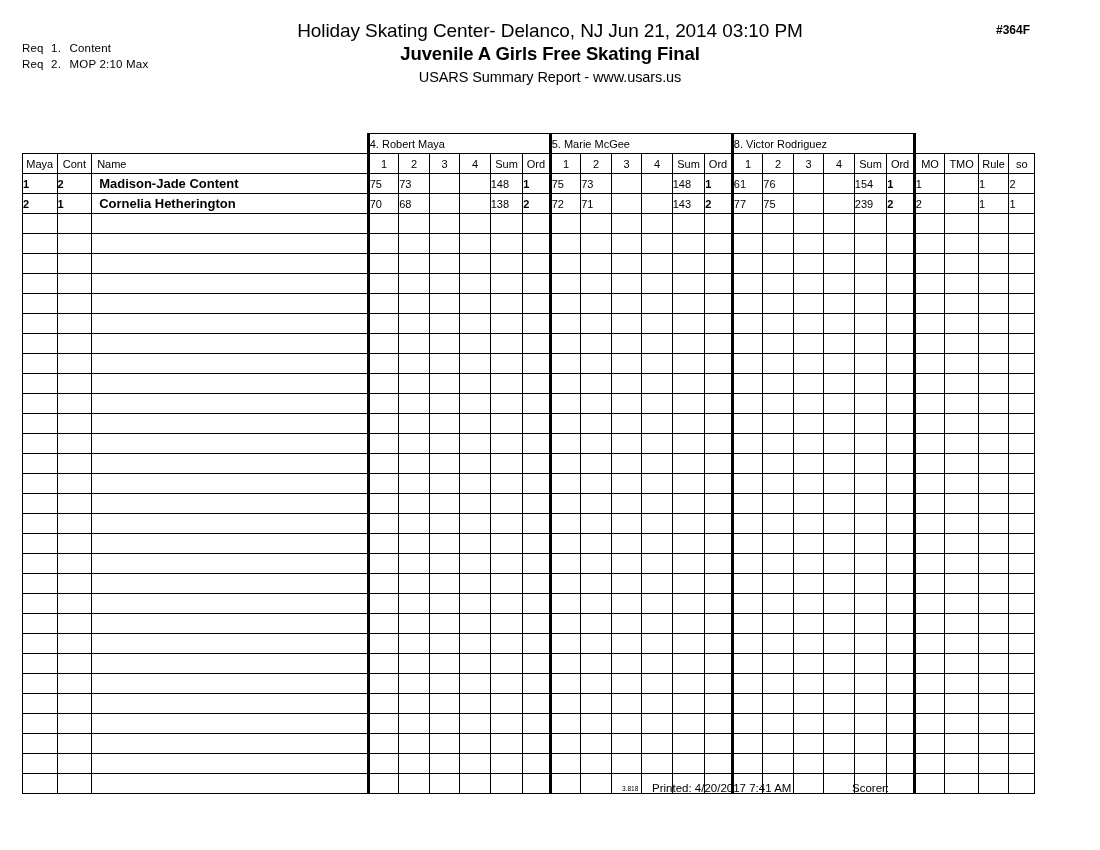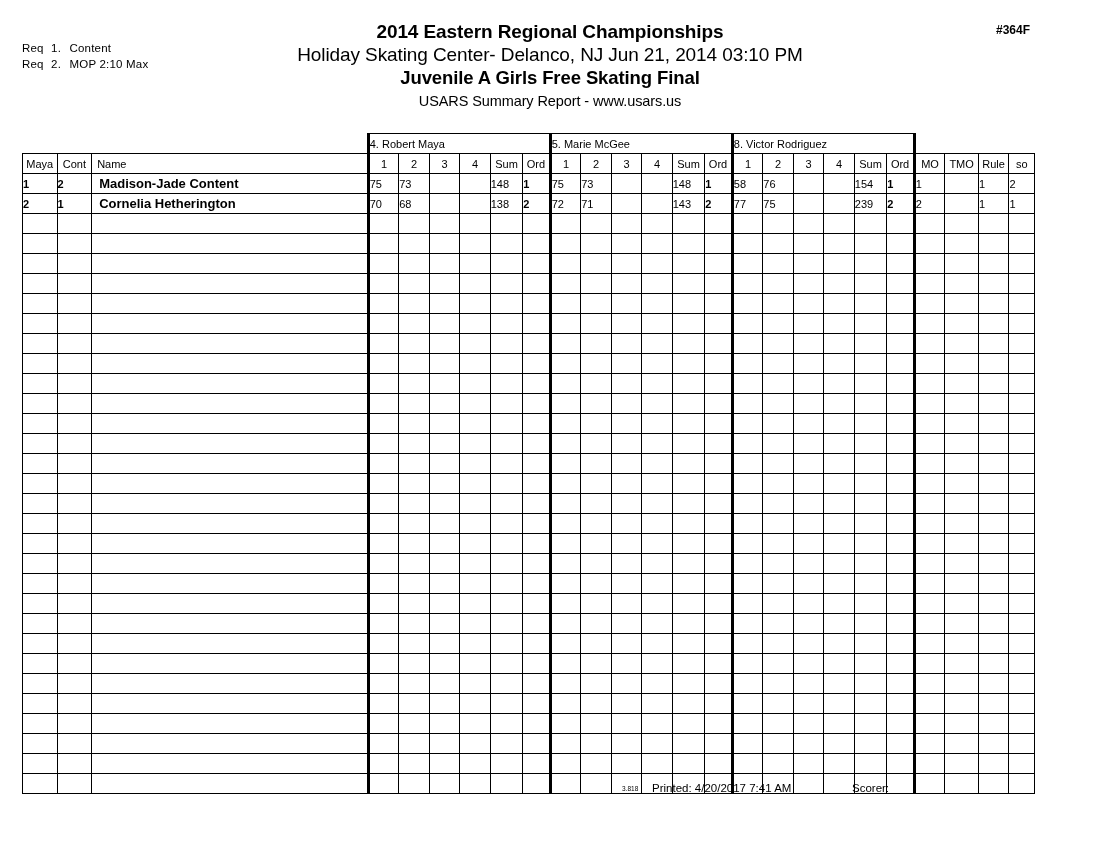--- a/index.html
+++ b/index.html
@@ -155,21 +155,20 @@
     <span class="req-txt">Content</span>
   </div>
   <div class="req-line">
     <span class="req-lbl">Req</span>
     <span class="req-num">2.</span>
     <span class="req-txt">MOP 2:10 Max</span>
   </div>
 </div>
 
 <div class="title-block">
-  <div class="title-main">2014 Eastern Regional Championships</div>
   <div class="title-venue">Holiday Skating Center- Delanco, NJ  Jun 21, 2014  03:10 PM</div>
   <div class="title-event">Juvenile A Girls Free Skating Final</div>
   <div class="title-report">USARS Summary Report - www.usars.us</div>
 </div>
 
 <div class="doc-number">#364F</div>
 
 <div class="sheet">
 <table class="grid">
   <colgroup>
@@ -253,21 +252,21 @@
     <td>148</td>
     <td class="bold">1</td>
 
     <td class="thick-l">75</td>
     <td>73</td>
     <td></td>
     <td></td>
     <td>148</td>
     <td class="bold">1</td>
 
-    <td class="thick-l">58</td>
+    <td class="thick-l">61</td>
     <td>76</td>
     <td></td>
     <td></td>
     <td>154</td>
     <td class="bold thick-r">1</td>
 
     <td>1</td>
     <td></td>
     <td>1</td>
     <td>2</td>

